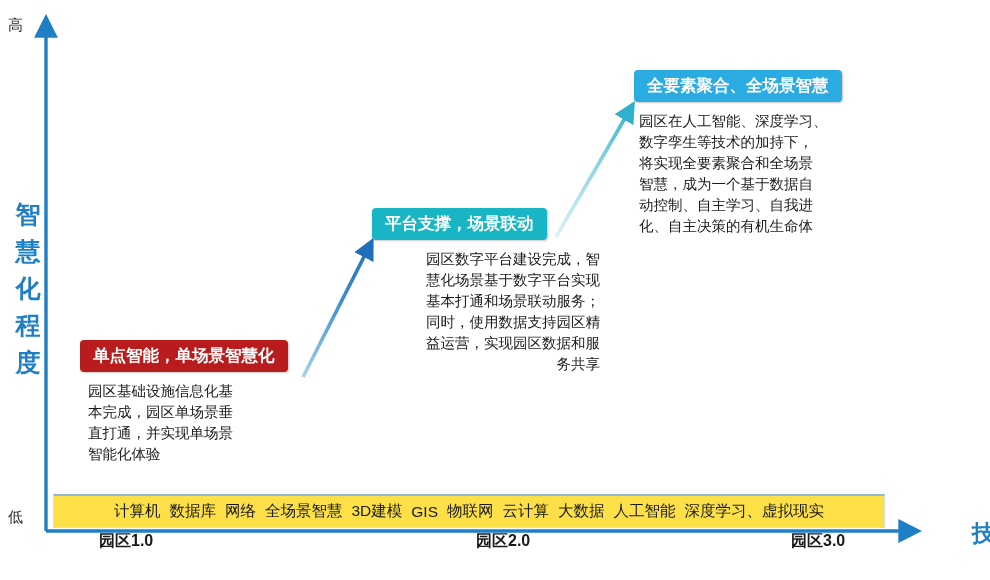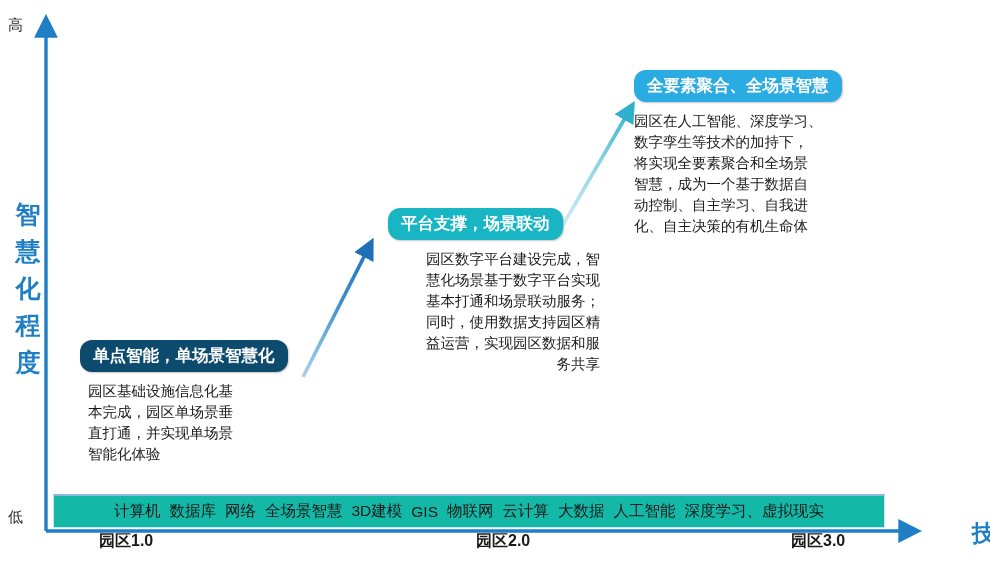--- a/index.html
+++ b/index.html
@@ -60,55 +60,55 @@
 
   
   .stage { position: absolute; }
   .stage-badge {
     display: inline-block;
     color: #ffffff;
     font-weight: bold;
     font-size: 16.5px;
     line-height: 1;
     padding: 7px 13px 8px 13px;
-    border-radius: 12px;
+    border-radius: 4px;
     white-space: nowrap;
     box-shadow: 1px 1px 2px rgba(0,0,0,0.22);
   }
   .stage-body {
     margin-top: 9px;
     color: #1a1a1a;
     font-size: 14.5px;
     line-height: 21px;
     white-space: pre-line;
   }
 
   #stage-1 { left: 80px;  top: 340px; width: 240px; }
-  #stage-1 .stage-badge { background: #0c4a6e; }
+  #stage-1 .stage-badge { background: #b91c1c; }
   #stage-1 .stage-body  { margin-left: 8px; }
 
   #stage-2 { left: 372px; top: 208px; width: 228px; }
-  #stage-2 .stage-badge { background: #18b6c4; margin-left: 16px; }
+  #stage-2 .stage-badge { background: #18b6c4; }
   #stage-2 .stage-body  { margin-left: 5px; text-align: right; }
 
   #stage-3 { left: 634px; top: 70px;  width: 232px; }
   #stage-3 .stage-badge { background: #2aabe2; }
-  #stage-3 .stage-body  { }
+  #stage-3 .stage-body  { margin-left: 5px; }
 
   
   #tech-strip {
     position: absolute;
     left: 53px;
     top: 494px;
     width: 832px;
     height: 34px;
     border: 1px solid #cfe0ef;
     border-top: 2px solid #8fb8da;
     box-sizing: border-box;
-    background: #14b8a6;
+    background: #fde047;
   }
   #tech-list {
     position: absolute;
     left: 0;
     top: 0;
     width: 100%;
     height: 100%;
     display: flex;
     align-items: center;
     justify-content: center;

